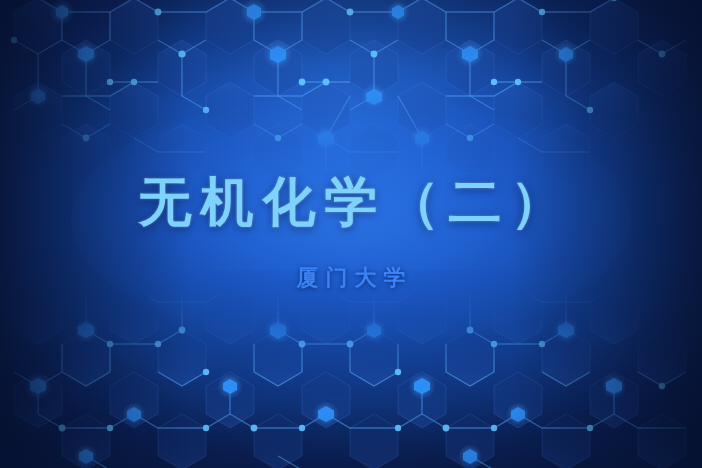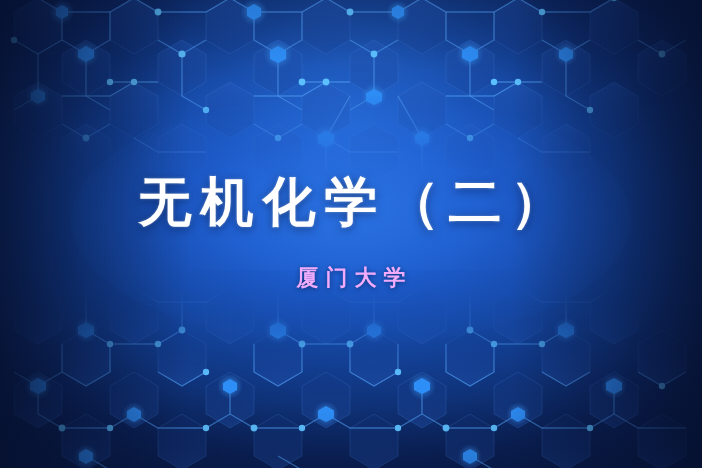--- a/index.html
+++ b/index.html
@@ -110,36 +110,36 @@
     flex-direction: column;
     align-items: center;
     justify-content: center;
     z-index: 40;
   }
 
   .title {
     font-size: 53px;
     line-height: 1.05;
     font-weight: 700;
-    color: #ffffff;
+    color: #7dd3fc;
     letter-spacing: 9px;
     text-indent: 9px;
     margin: 0;
     white-space: nowrap;
     text-shadow:
       0 0 3px rgba(255,255,255,0.30),
       0 2px 10px rgba(3,18,58,0.55);
     text-align: center;
   }
 
   .subtitle {
     margin: 32px 0 0 0;
     font-size: 22px;
     font-weight: 700;
-    color: #f0abfc;
+    color: #3b82f6;
     letter-spacing: 7px;
     text-indent: 7px;
     white-space: nowrap;
     text-shadow: 0 1px 5px rgba(8,26,70,0.65);
   }
 
   
   .text-glow {
     position: absolute;
     left: 50%;

